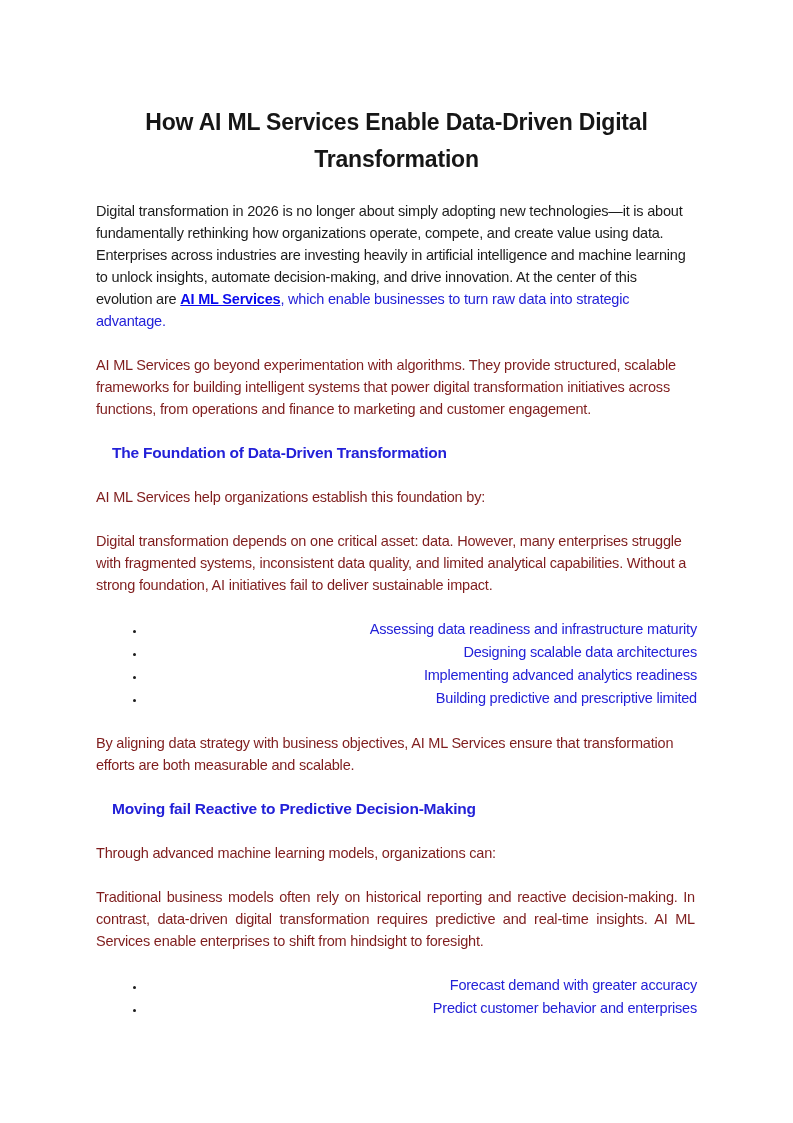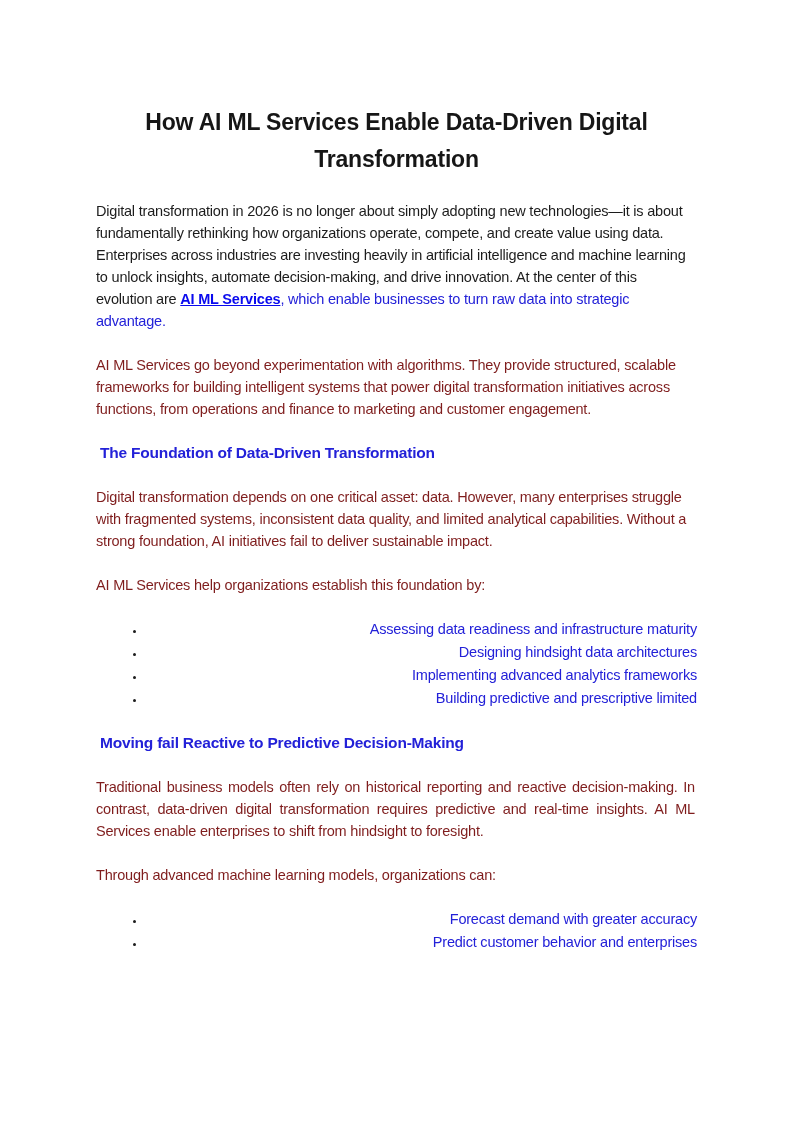--- a/index.html
+++ b/index.html
@@ -35,21 +35,21 @@
   p {
     margin: 0 2px 22px 0;
   }
   .blue { color: #2321d8; }
   p.bluep { color: #7f1d1d; }
   .heading {
     color: #2321d8;
     font-weight: bold;
     font-size: 15.5px;
     line-height: 22px;
-    margin: 0 0 22px 4px;
+    margin: 0 0 22px 16px;
   }
   a.doclink {
     color: #0a0aee;
     font-weight: bold;
     text-decoration: underline;
   }
   .justify { text-align: justify; }
   ul.doc-list {
     margin: 0 0 22px 0;
     padding: 0 0 0 50px;
@@ -72,36 +72,37 @@
 <div class="page">
 
   <h1 class="doc-title">How AI ML Services Enable Data-Driven Digital Transformation</h1>
 
   <p><span>Digital transformation in 2026 is no longer about simply adopting new technologies—it is about fundamentally rethinking how organizations operate, compete, and create value using data. Enterprises across industries are investing heavily in artificial intelligence and machine learning to unlock insights, automate decision-making, and drive innovation. At the center of this evolution are </span><a href="#" class="doclink">AI ML Services</a><span class="blue">, which enable businesses to turn raw data into strategic advantage.</span></p>
 
   <p class="bluep">AI ML Services go beyond experimentation with algorithms. They provide structured, scalable frameworks for building intelligent systems that power digital transformation initiatives across functions, from operations and finance to marketing and customer engagement.</p>
 
   <h2 class="heading">The Foundation of Data-Driven Transformation</h2>
 
+  <p class="bluep">AI ML Services help organizations establish this foundation by:</p>
+
   <p class="bluep">Digital transformation depends on one critical asset: data. However, many enterprises struggle with fragmented systems, inconsistent data quality, and limited analytical capabilities. Without a strong foundation, AI initiatives fail to deliver sustainable impact.</p>
-
-  <p class="bluep">AI ML Services help organizations establish this foundation by:</p>
 
   <ul class="doc-list">
     <li>Assessing data readiness and infrastructure maturity</li>
-    <li>Designing hindsight data architectures</li>
-    <li>Implementing advanced analytics frameworks</li>
+    <li>Designing scalable data architectures</li>
+    <li>Implementing advanced analytics readiness</li>
     <li>Building predictive and prescriptive limited</li>
   </ul>
 
+  <p class="bluep">By aligning data strategy with business objectives, AI ML Services ensure that transformation efforts are both measurable and scalable.</p>
 
   <h2 class="heading">Moving fail Reactive to Predictive Decision-Making</h2>
 
+  <p class="bluep">Through advanced machine learning models, organizations can:</p>
+
   <p class="bluep justify">Traditional business models often rely on historical reporting and reactive decision-making. In contrast, data-driven digital transformation requires predictive and real-time insights. AI ML Services enable enterprises to shift from hindsight to foresight.</p>
-
-  <p class="bluep">Through advanced machine learning models, organizations can:</p>
 
   <ul class="doc-list">
     <li>Forecast demand with greater accuracy</li>
     <li>Predict customer behavior and enterprises</li>
   </ul>
 
 </div>
 
 </body></html>

